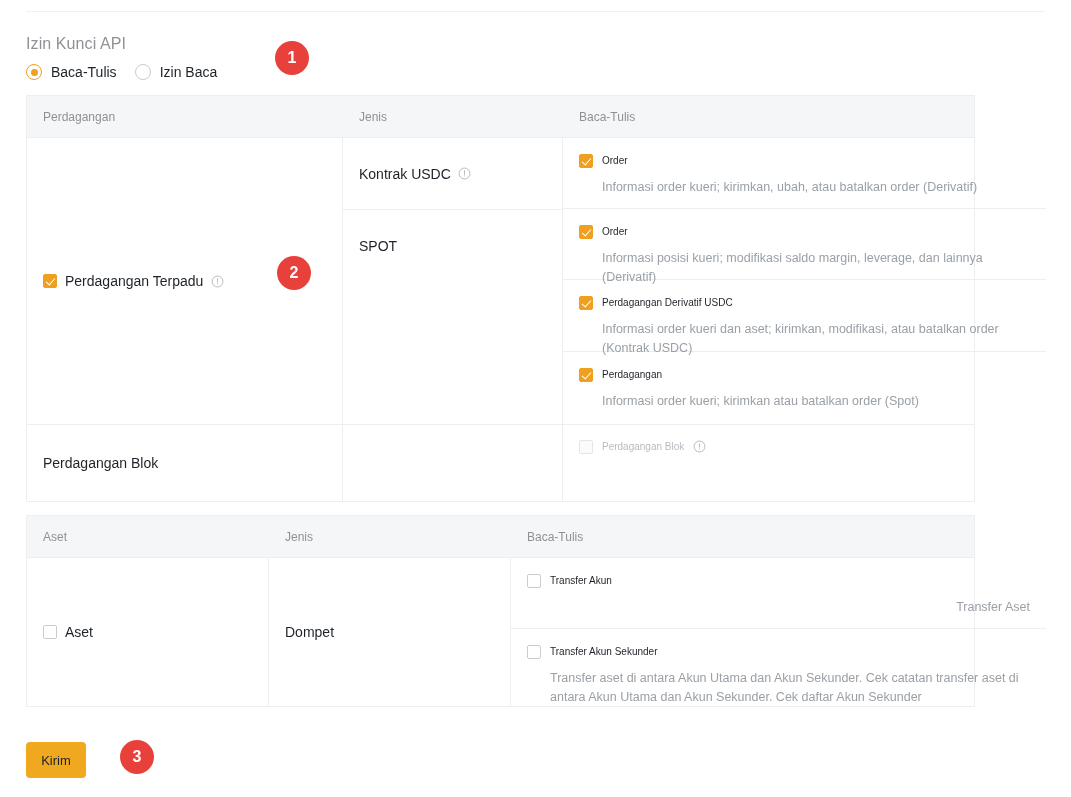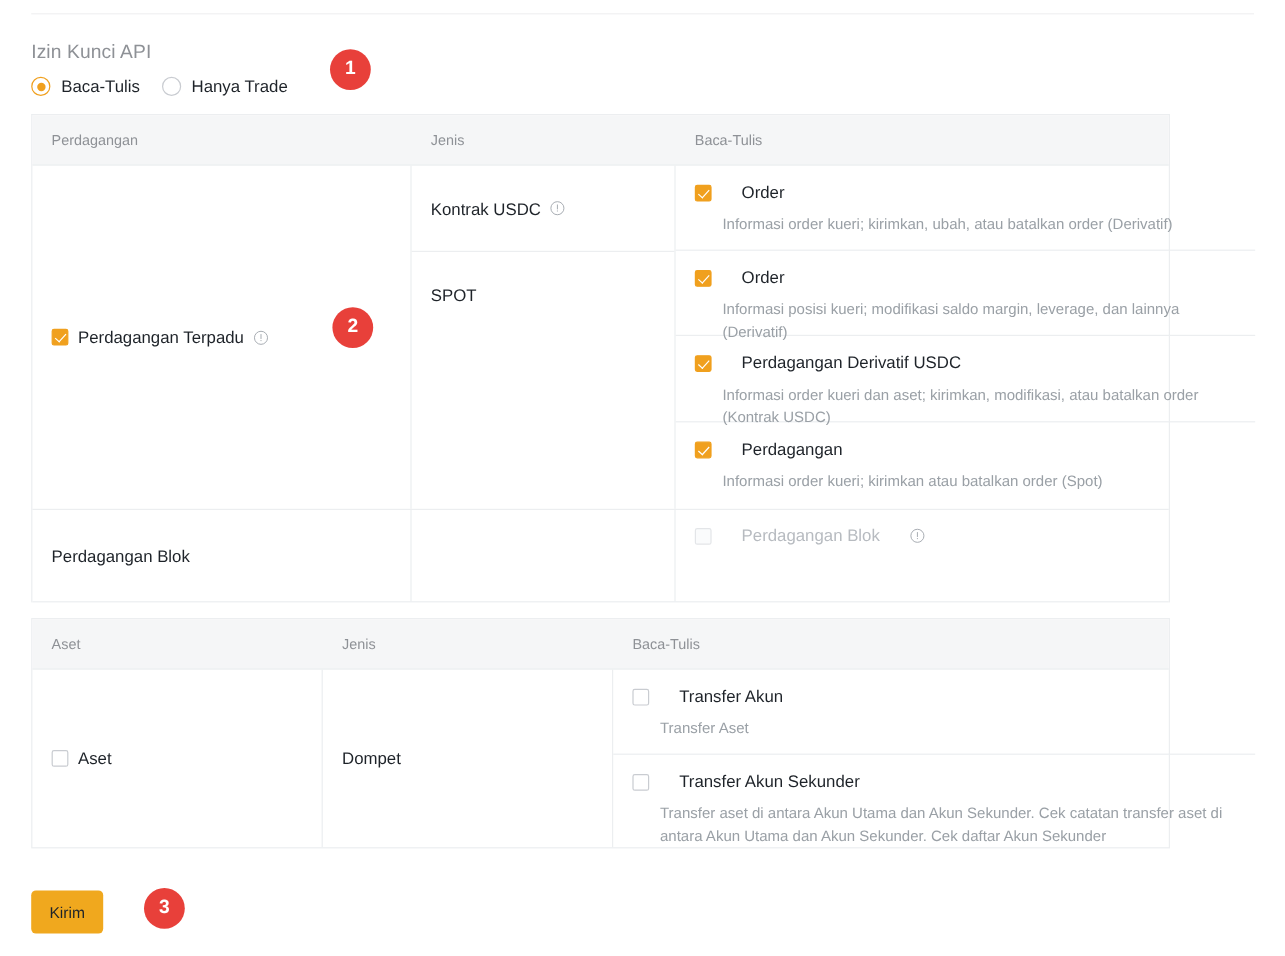--- a/index.html
+++ b/index.html
@@ -203,22 +203,22 @@
   
   .sub-list { display: flex; flex-direction: column; width: 100%; }
   .sub-row {
     padding: 14px 16px 14px 16px;
     border-bottom: 1px solid #eceef0;
   }
   .sub-row:last-child { border-bottom: none; }
   .sub-title {
     display: flex;
     align-items: center;
-    gap: 25px;
-    font-size: 14px;
+    gap: 9px;
+    font-size: 10px;
     color: #1e2329;
     line-height: 17px;
   }
   .sub-title.muted { color: #b7bbc0; }
   .sub-desc {
     margin-top: 9px;
     margin-left: 23px;
     font-size: 12.5px;
     color: #9aa0a6;
     line-height: 19px;
@@ -256,21 +256,21 @@
 
 <div class="perm-block">
   <div class="perm-label">Izin Kunci API</div>
   <div class="radio-row">
     <div class="radio-item">
       <span class="radio-dot on"></span>
       <span class="radio-text">Baca-Tulis</span>
     </div>
     <div class="radio-item">
       <span class="radio-dot"></span>
-      <span class="radio-text">Hanya Trade</span>
+      <span class="radio-text">Izin Baca</span>
     </div>
   </div>
 </div>
 
 <div class="badge" id="badge-1">1</div>
 <div class="badge" id="badge-2">2</div>
 <div class="badge" id="badge-3">3</div>
 
 <div class="tbl" id="table-trading">
 
@@ -393,21 +393,21 @@
       </div>
     </div>
 
     <div class="cell a2 cell-bordered vcenter" style="height:148px;">
       <div class="type-label">Dompet</div>
     </div>
 
     <div class="cell a3" style="height:148px;">
       <div class="sub-list">
 
-        <div class="sub-row" style="height:71px;">
+        <div class="sub-row" style="height:71px;text-align:right;">
           <div class="sub-title">
             <span class="cbx"></span>
             <span>Transfer Akun</span>
           </div>
           <div class="sub-desc">Transfer Aset</div>
         </div>
 
         <div class="sub-row" style="height:77px;border-bottom:none;">
           <div class="sub-title">
             <span class="cbx"></span>

